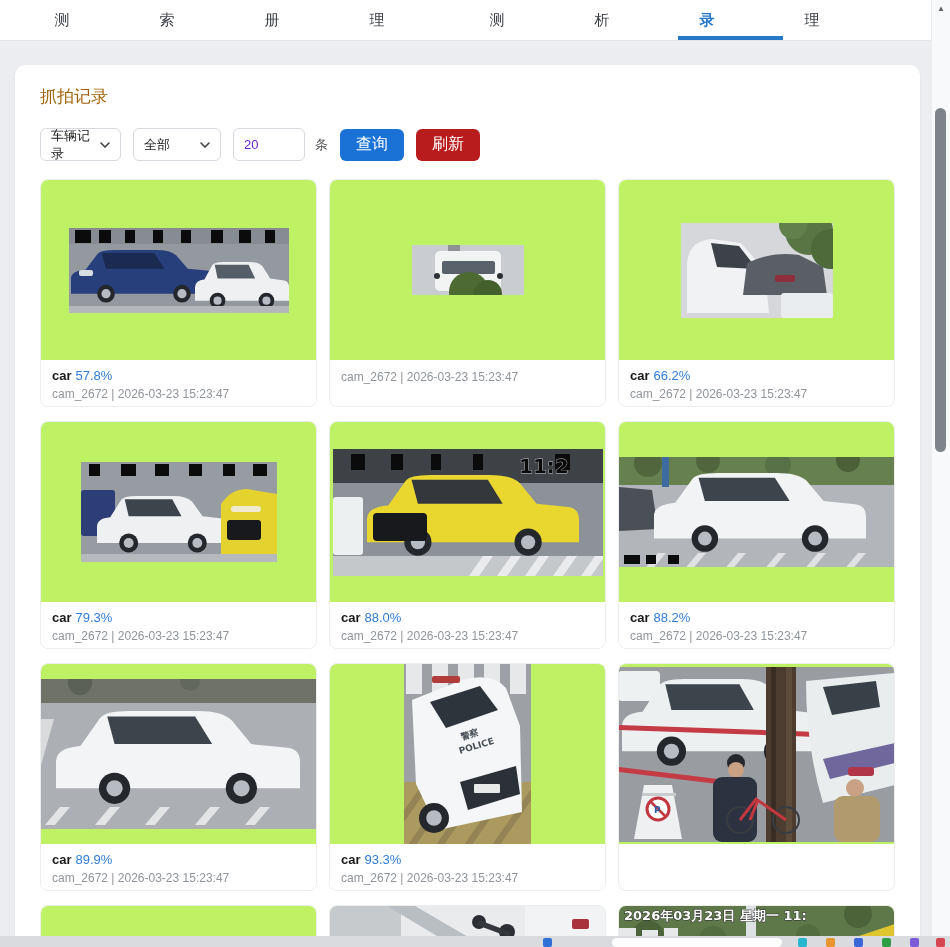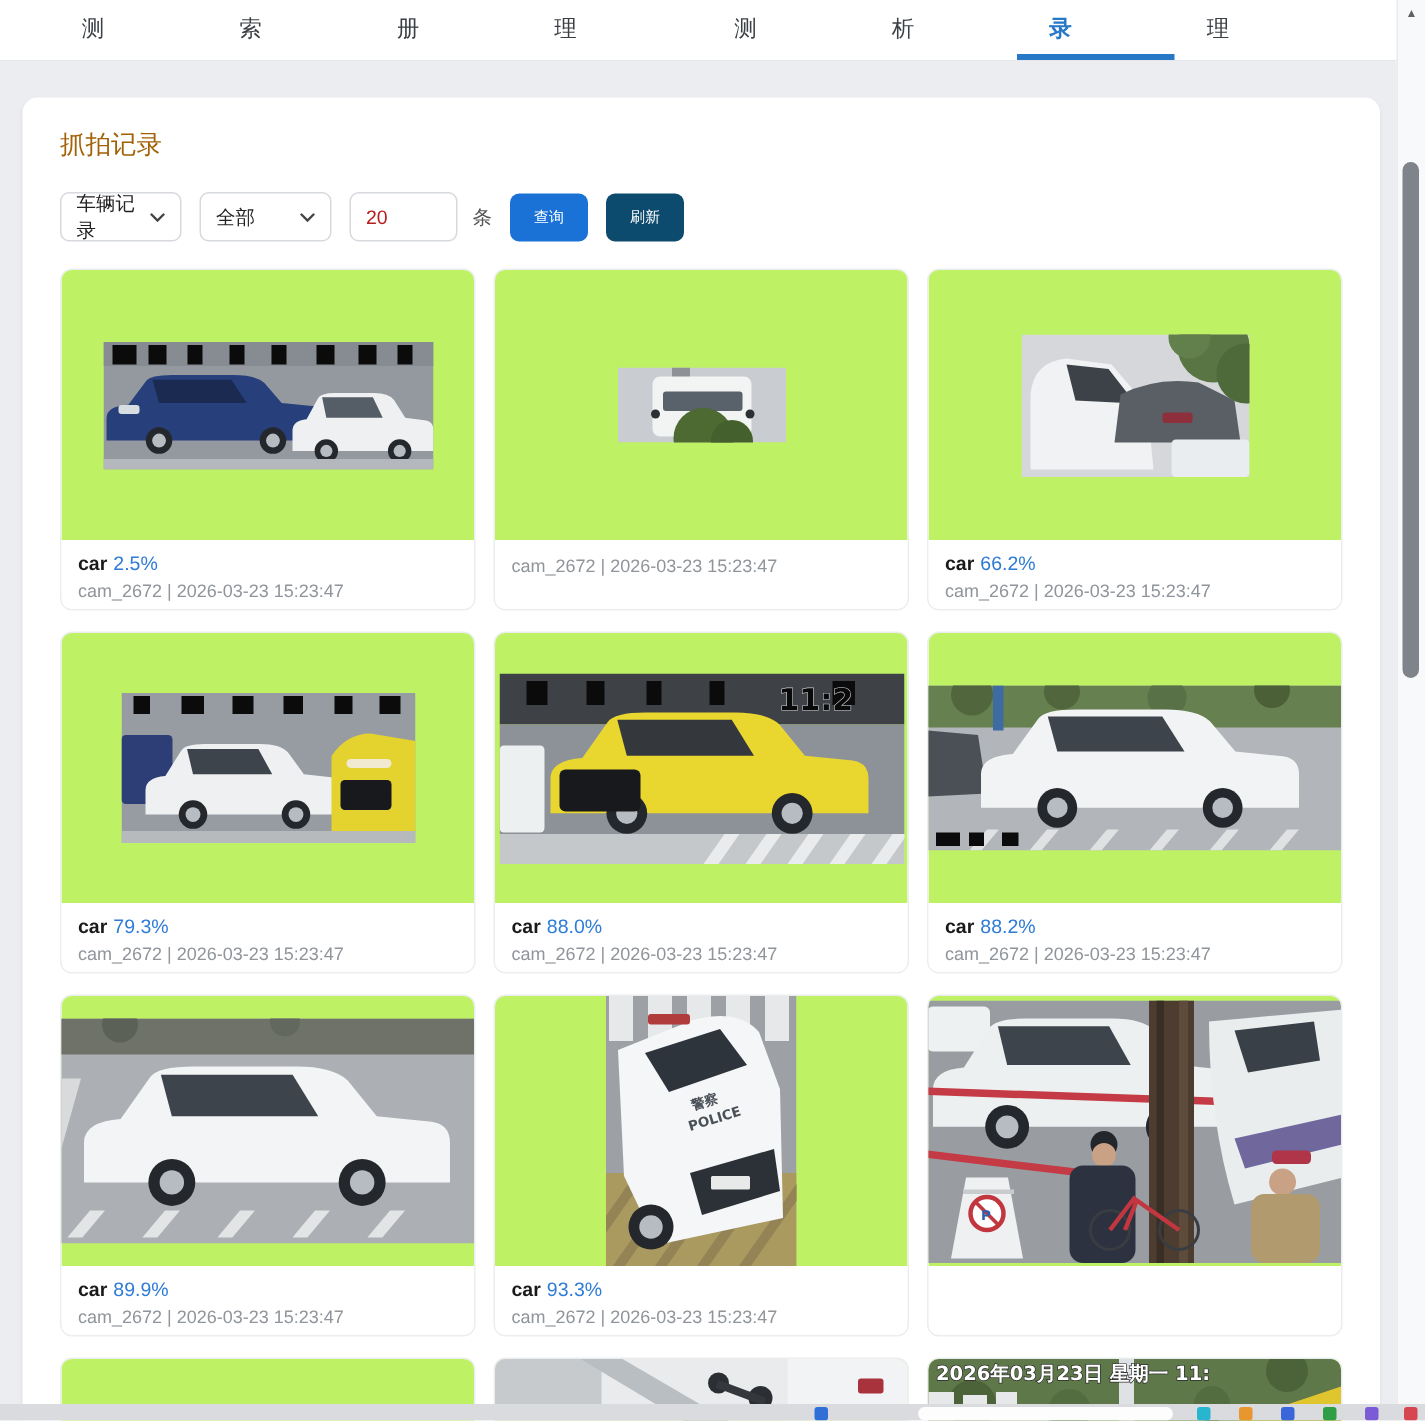--- a/index.html
+++ b/index.html
@@ -15,26 +15,26 @@
   
   .panel{position:absolute;left:15px;top:65px;width:905px;height:895px;background:#ffffff;
          border-radius:10px;box-shadow:0 1px 3px rgba(0,0,0,.06);box-sizing:border-box;
          padding:20px 25px 0 25px;overflow:hidden;}
   .panel-title{color:#a16207;font-size:17px;font-weight:normal;height:22px;}
   .filters{margin-top:21px;height:33px;display:flex;align-items:center;gap:12px;}
   .sel{height:33px;border:1px solid #d6d9dd;border-radius:6px;background:#fff;display:flex;
        align-items:center;gap:8px;padding:0 10px;font-size:13px;color:#222;cursor:pointer;box-sizing:border-box;}
   .sel .chev{display:flex;align-items:center;}
   .num-input{width:72px;height:33px;border:1px solid #d6d9dd;border-radius:6px;font-size:13px;
-       padding:0 10px;box-sizing:border-box;color:#b91c1c;outline:none;}
+       padding:0 10px;box-sizing:border-box;color:#6d28d9;outline:none;}
   .unit{font-size:13px;color:#555;margin-left:-2px;}
-  .btn{height:32px;border:none;border-radius:6px;color:#fff;font-size:10px;padding:0 16px;
+  .btn{height:32px;border:none;border-radius:6px;color:#fff;font-size:16px;padding:0 16px;
        cursor:pointer;font-family:inherit;}
   .btn-query{background:#1b72d6;}
-  .btn-refresh{background:#0c4a6e;}
+  .btn-refresh{background:#b91c1c;}
   
   .grid{margin-top:18px;display:grid;grid-template-columns:repeat(3,277px);column-gap:12px;
         row-gap:14px;grid-auto-rows:228px;}
   .card{background:#fff;border:1px solid #ebedef;border-radius:8px;overflow:hidden;
         box-sizing:border-box;cursor:pointer;}
   .photo-area{height:180px;background:#bef264;display:flex;align-items:center;justify-content:center;}
   .photo-area.top{align-items:flex-start;}
   .photo{display:block;line-height:0;}
   .caption{height:48px;box-sizing:border-box;padding:7px 11px 0 11px;background:#fff;}
   .cap-l1{font-size:13px;line-height:17px;}
@@ -118,21 +118,21 @@
               <path d="M126,59.3 Q126,52.400000000000006 135.4,51.480000000000004 L142.92,37.68 Q144.8,34 154.2,34 L180.51999999999998,34 Q189.92000000000002,34 193.68,38.6 L201.2,50.56 L215.3,52.400000000000006 Q220,53.32 220,59.3 L220,72.64 L126,72.64 Z" fill="#eef0f1" opacity="1"></path>
               <path d="M145.74,36.76 L179.57999999999998,36.76 L186.16,50.56 L148.56,50.56 Z" fill="#555d66" opacity="1"></path>
               <circle cx="148.56" cy="72.64" r="7.82" fill="#24272b" opacity="1"></circle>
               <circle cx="148.56" cy="72.64" r="4.066400000000001" fill="#b6bcc2" opacity="1"></circle>
               <circle cx="197.44" cy="72.64" r="7.82" fill="#24272b" opacity="1"></circle>
               <circle cx="197.44" cy="72.64" r="4.066400000000001" fill="#b6bcc2" opacity="1"></circle>
               <rect x="0" y="78" width="220" height="7" fill="#b4b7bb" rx="0" opacity="1"></rect>
             </svg></div>
       </div>
       <div class="caption">
-        <div class="cap-l1"><span class="cls">car</span><span class="conf">2.5%</span></div>
+        <div class="cap-l1"><span class="cls">car</span><span class="conf">57.8%</span></div>
         <div class="meta">cam_2672 | 2026-03-23 15:23:47</div>
       </div>
     </div>
 
     <div class="card">
       <div class="photo-area">
         <div class="photo"><svg width="112" height="50" viewBox="0 0 112 50">
               <rect x="0" y="0" width="112" height="50" fill="#c9ccd0" rx="0" opacity="1"></rect>
               <rect x="36" y="0" width="12" height="12" fill="#8e9297" rx="0" opacity="1"></rect>
               <rect x="23" y="6" width="66" height="40" fill="#f2f4f4" rx="5" opacity="1"></rect>

